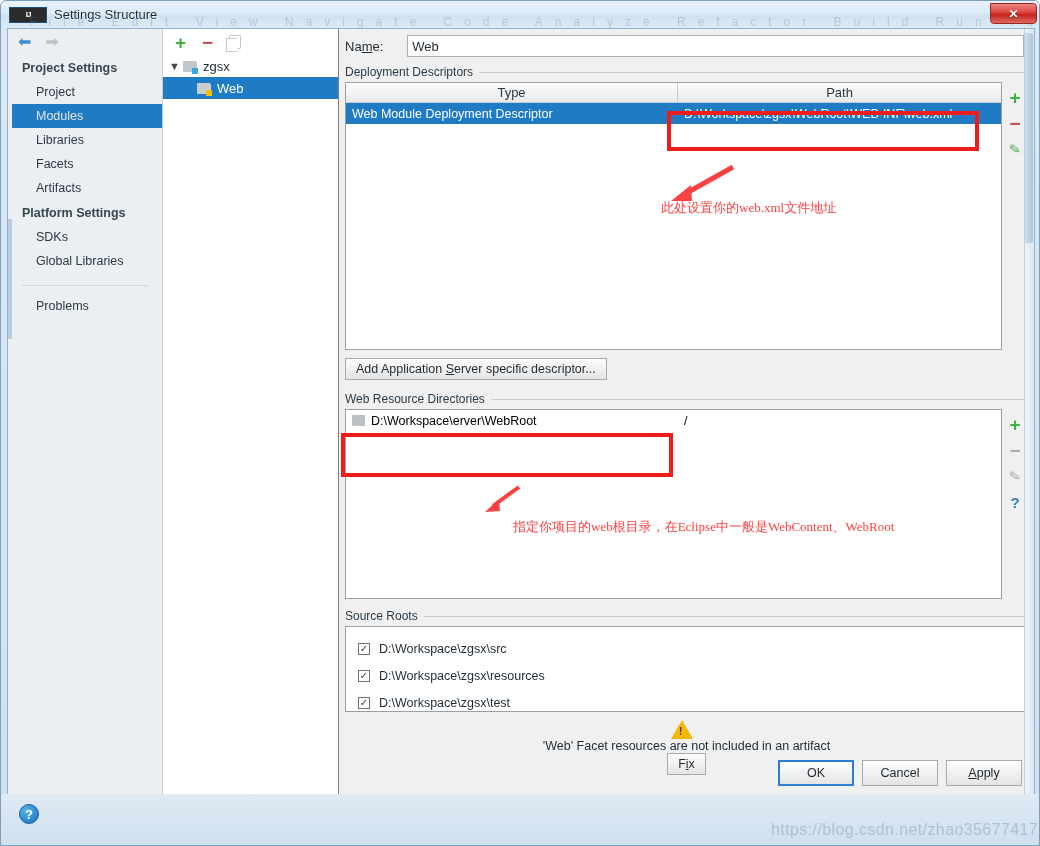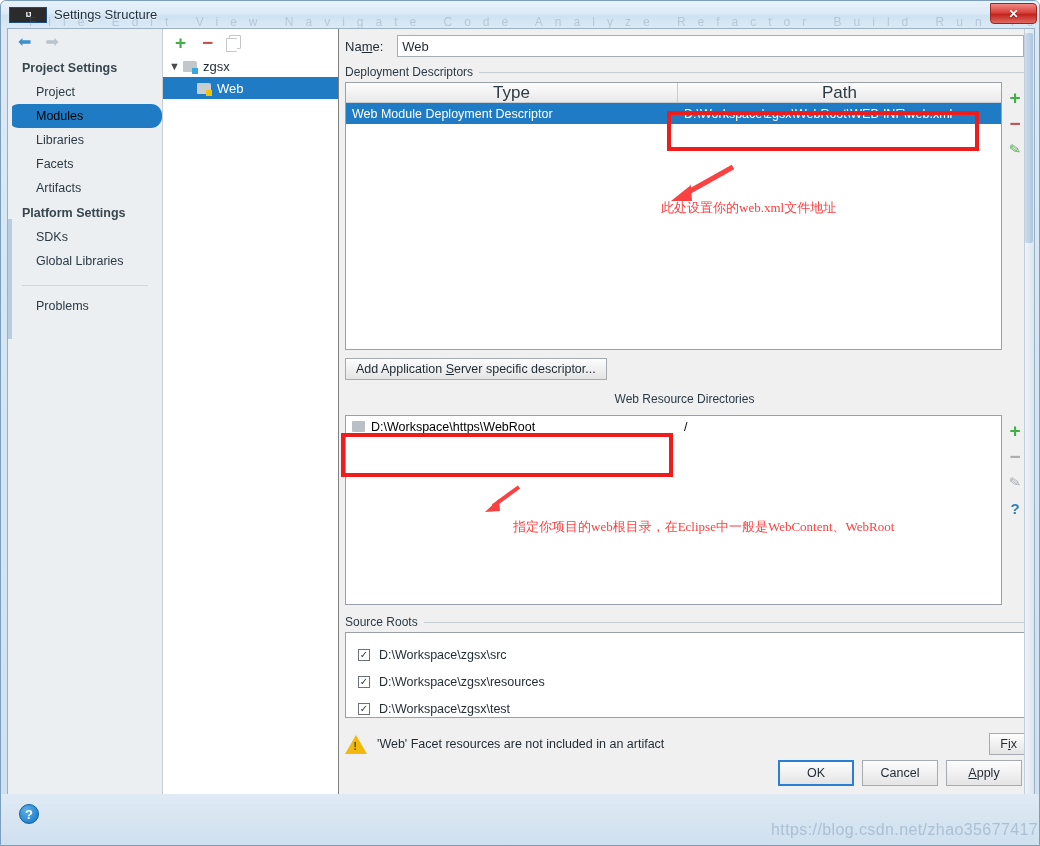--- a/index.html
+++ b/index.html
@@ -77,21 +77,21 @@
   .arrow.back { color: #3c8fd0; }
   .arrow.fwd  { color: #b8c3cc; cursor: default; }
 
   .nav-section {
     font-weight: bold; color: #37474f; font-size: 12.5px;
     padding: 6px 16px 5px 14px;
   }
   .nav-item {
     padding: 5px 0 5px 28px; font-size: 12.5px; color: #2b3a45; cursor: pointer;
   }
-  .nav-item.sel { background: #1f7cc4; color:#000000;border-radius:11px; }
+  .nav-item.sel { background: #1f7cc4; color:#e5e5e5; }
   .nav-sep { height:1px; background:#d2d7dc; margin: 12px 14px 8px 14px; }
   .left-scroll {
     position:absolute; left:0; top:0; width:4px; height:100%;
     background:#eceff2;
   }
   .left-scroll-thumb {
     position:absolute; left:0; top:190px; width:4px; height:120px;
     background:#b9cde0;
   }
 
@@ -134,21 +134,21 @@
   .tree-label { font-size:13px; }
 
   
   .right {
     flex: 1; height: 100%; background:#f0f0f0; position:relative;
     padding: 0;
   }
   .row-name {
     display:flex; align-items:center; height: 34px; padding: 0 10px 0 6px;
   }
-  .lbl-name { font-size:13px; color:#1f2a33; margin-right: 14px; }
+  .lbl-name { font-size:13px; color:#1f2a33; margin-right: 24px; }
   .lbl-name u { text-decoration: underline; }
   .inp-name {
     flex:1; height:22px; background:#fff; border:1px solid #a8aeb4;
     font-size:13px; color:#1f2a33; padding: 0 4px; line-height:20px;
     font-family:"Liberation Sans", sans-serif;
   }
 
   
   .group-title {
     display:flex; align-items:center; gap:6px;
@@ -157,21 +157,21 @@
   .group-title .line { flex:1; height:1px; background:#c9ced3; }
 
   .table-wrap {
     margin: 0 6px; display:flex; align-items:stretch;
   }
   .table-box {
     flex:1; background:#fff; border:1px solid #9aa0a6; overflow:hidden;
   }
   .thead { display:flex; height:20px; background: linear-gradient(180deg,#fdfdfd,#e9e9e9);
            border-bottom:1px solid #c8ccd0; }
-  .th { font-size:17px; color:#2b3a45; display:flex; align-items:center; justify-content:center;
+  .th { font-size:13px; color:#2b3a45; display:flex; align-items:center; justify-content:center;
         border-right:1px solid #c8ccd0; }
   .th:last-child{ border-right:none; }
   .trow { display:flex; height:21px; align-items:center; }
   .trow.sel { background:#1f7cc4; color:#fff;text-align:right; }
   .td { font-size:12.5px; padding-left:6px; display:flex; align-items:center; overflow:hidden; white-space:nowrap; }
   .td.icon-cell::before{
     content:""; width:13px; height:11px; background:#b9c0c6; border-radius:1px;
     margin-right:6px; flex:none; position:relative;
   }
   .side-btns {
@@ -197,21 +197,21 @@
     margin: 0 6px; background:#fff; border:1px solid #9aa0a6; height:86px; padding: 8px 0 0 12px;
   }
   .src-item { display:flex; align-items:center; height:27px; font-size:12.5px; color:#1f2a33; }
   .cbx {
     width:12px; height:12px; border:1px solid #6b7177; background:#fff; margin-right:9px;
     display:flex; align-items:center; justify-content:center; font-size:10px; color:#2b3a45;
     line-height:1; flex:none;
   }
 
   .warnbar {
-    margin: 8px 6px 0 6px; display:flex; align-items:center; height:36px;
+    margin: 8px 6px 0 6px; display:flex; align-items:center; height:36px;flex-direction:column;
   }
   .warn-tri {
     width:0; height:0; border-left:11px solid transparent; border-right:11px solid transparent;
     border-bottom:19px solid #f2b90c; position:relative; margin-right:10px; flex:none;
   }
   .warn-tri::after{
     content:"!"; position:absolute; left:-2.5px; top:6px; font-size:10px; font-weight:bold; color:#4a3a00;
   }
   .warn-text { font-size:12.5px; color:#1f2a33; flex:1; }
 
@@ -356,29 +356,29 @@
           <div class="sb">
               <span class="pencil">✎</span>
             </div>
         </div>
       </div>
 
       <div style="padding:8px 0 0 6px;">
         <button class="btn"><span>Add Application </span><u>S</u><span>erver specific descriptor...</span></button>
       </div>
 
-      <div class="group-title" style="padding-top:12px;flex-direction:column;">
+      <div class="group-title" style="padding-top:12px;">
         <span>Web Resource Directories</span>
         <span class="line"></span>
       </div>
 
       <div class="table-wrap" style="height:190px;">
         <div class="table-box">
           <div class="trow">
-            <div class="td icon-cell" style="width:332px;">D:\Workspace\https\WebRoot</div>
+            <div class="td icon-cell" style="width:332px;">D:\Workspace\erver\WebRoot</div>
             <div class="td" style="flex:1;">/</div>
           </div>
         </div>
         <div class="side-btns">
           <div class="sb">
               <span class="plus">+</span>
             </div>
           <div class="sb">
               <span class="minus dis">−</span>
             </div>

